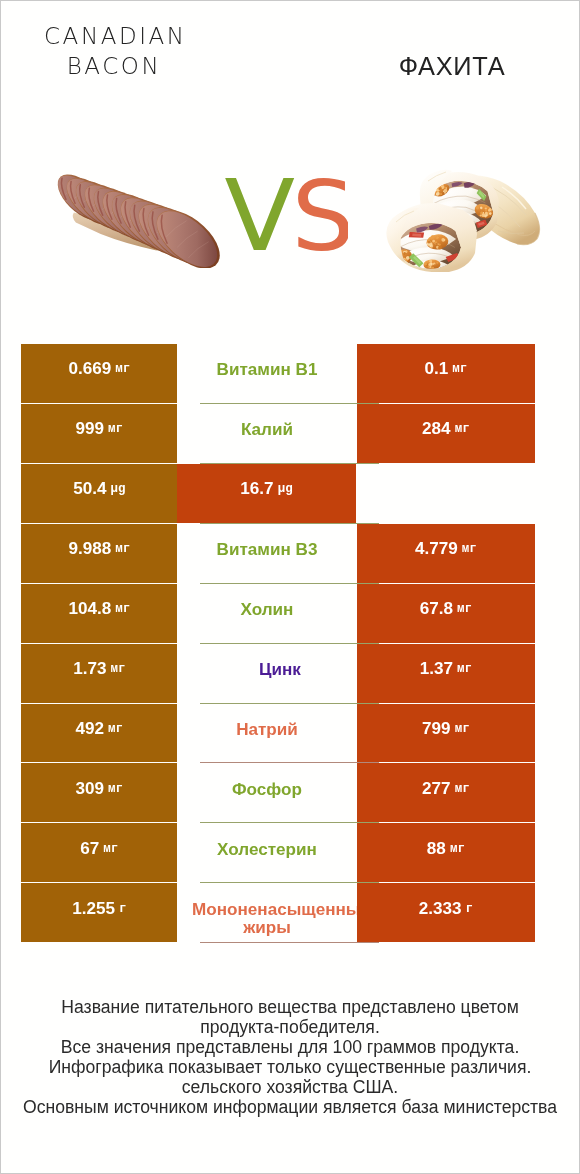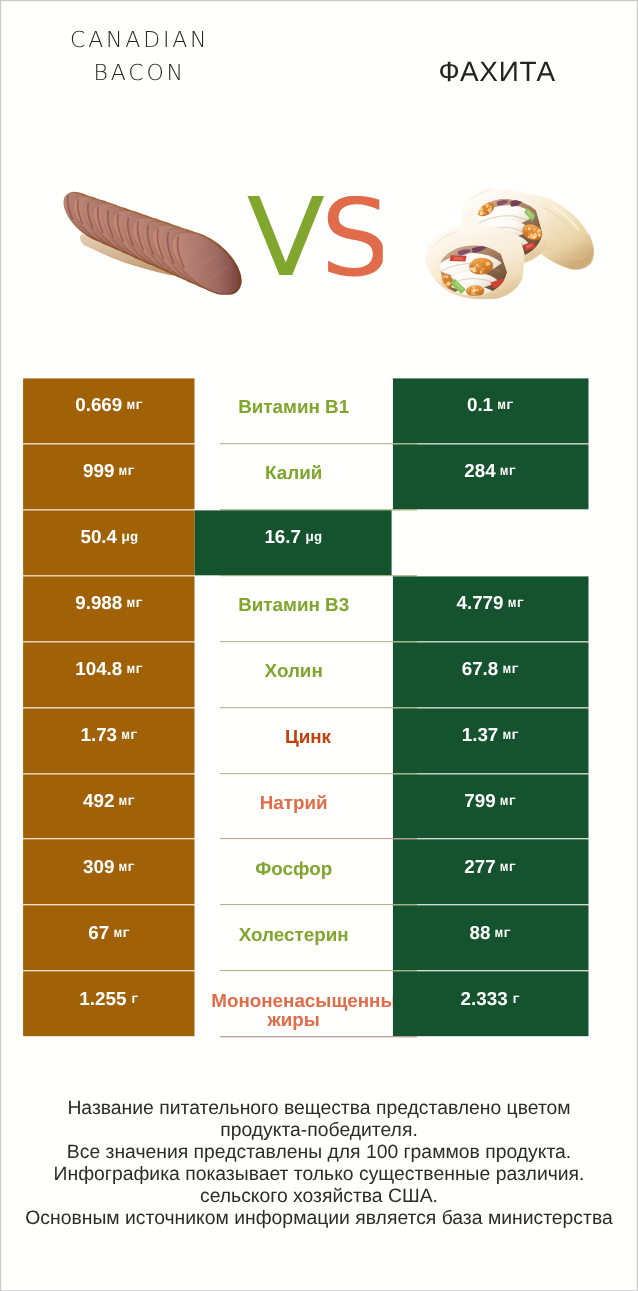--- a/index.html
+++ b/index.html
@@ -2,35 +2,35 @@
 <html><head>
 <meta charset="utf-8">
 <style>
   html,body{margin:0;padding:0;}
   body{width:580px;height:1174px;background:#fffffe;font-family:"Liberation Sans",sans-serif;overflow:hidden;}
   .page{position:relative;width:580px;height:1174px;overflow:hidden;}
   .page-border{position:absolute;left:0;top:0;width:580px;height:1174px;box-sizing:border-box;border:1px solid #c9c9c9;pointer-events:none;}
 
   .title{position:absolute;color:#232323;text-align:center;}
   .title-left{font-family:"DejaVu Sans",sans-serif;font-weight:200;}
-  .title-left{left:57px;top:22px;width:140px;font-size:20px;letter-spacing:2.55px;line-height:29.5px;}
+  .title-left{left:44px;top:22px;width:140px;font-size:23px;letter-spacing:2.55px;line-height:29.5px;}
   .title-right{left:332px;top:51.5px;width:240px;font-size:25.4px;letter-spacing:0.7px;line-height:29.5px;}
 
   .vs{position:absolute;left:224px;top:178px;width:124px;height:86px;}
 
   .img-left{position:absolute;left:48px;top:159px;width:181px;height:109px;}
   .img-right{position:absolute;left:378px;top:169px;width:169px;height:103px;}
 
   .table{position:absolute;left:21.3px;top:343.8px;width:536.2px;}
   .row{display:flex;height:58.96px;margin-bottom:1px;position:relative;}
   .cell{display:flex;align-items:center;justify-content:center;font-size:17.1px;font-weight:bold;white-space:nowrap;padding-bottom:8px;box-sizing:border-box;}
   .c-left{width:156px;background:#a16207;color:#fff;}
   .c-mid{width:179.4px;background:#fffffe;overflow:hidden;text-align:center;line-height:18px;white-space:normal;position:relative;padding:17.5px 16px 0 16px;box-sizing:border-box;align-items:flex-start;}
   .row .hr{position:absolute;left:178.4px;bottom:-1px;width:179.4px;height:1px;}
-  .c-right{width:178.4px;background:#14532d;color:#fff;text-align:center;}
+  .c-right{width:178.4px;background:#c2410c;color:#fff;text-align:center;}
   .unit{font-size:12.5px;margin-left:4px;font-weight:bold;font-family:Liberation Mono, monospace;}
 
   .footer{position:absolute;left:10px;top:997px;width:560px;text-align:center;font-size:17.6px;line-height:20.0px;color:#2b2b2b;}
 </style>
 </head>
 <body>
 
 <div class="page">
   <div class="page-border"></div>
 
@@ -462,21 +462,21 @@
           <span>67.8</span>
           <span class="unit">мг</span>
         </div>
         <div class="hr" style="background: rgb(152, 163, 107);"></div>
       </div>
       <div class="row">
         <div class="cell c-left">
           <span>1.73</span>
           <span class="unit">мг</span>
         </div>
-        <div class="cell c-mid" style="color: #c2410c; padding-left: 42px;">
+        <div class="cell c-mid" style="color: #4c1d95; padding-left: 42px;">
           <span>Цинк</span>
         </div>
         <div class="cell c-right">
           <span>1.37</span>
           <span class="unit">мг</span>
         </div>
         <div class="hr" style="background: rgb(152, 163, 107);"></div>
       </div>
       <div class="row">
         <div class="cell c-left">

